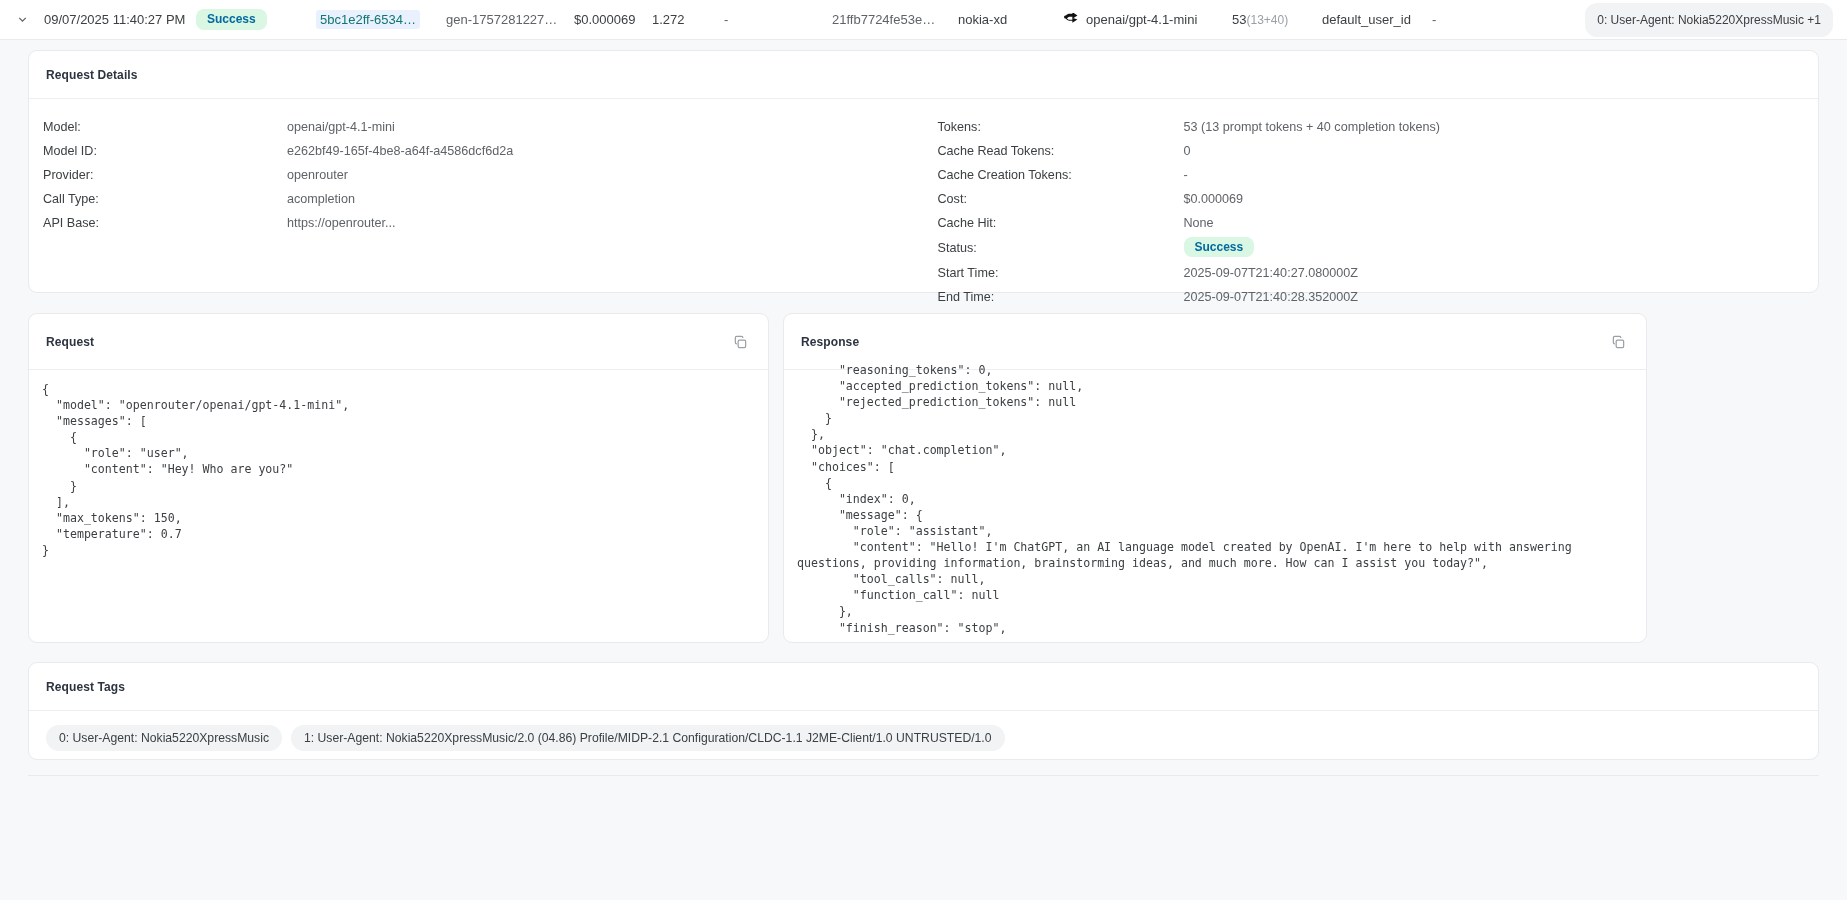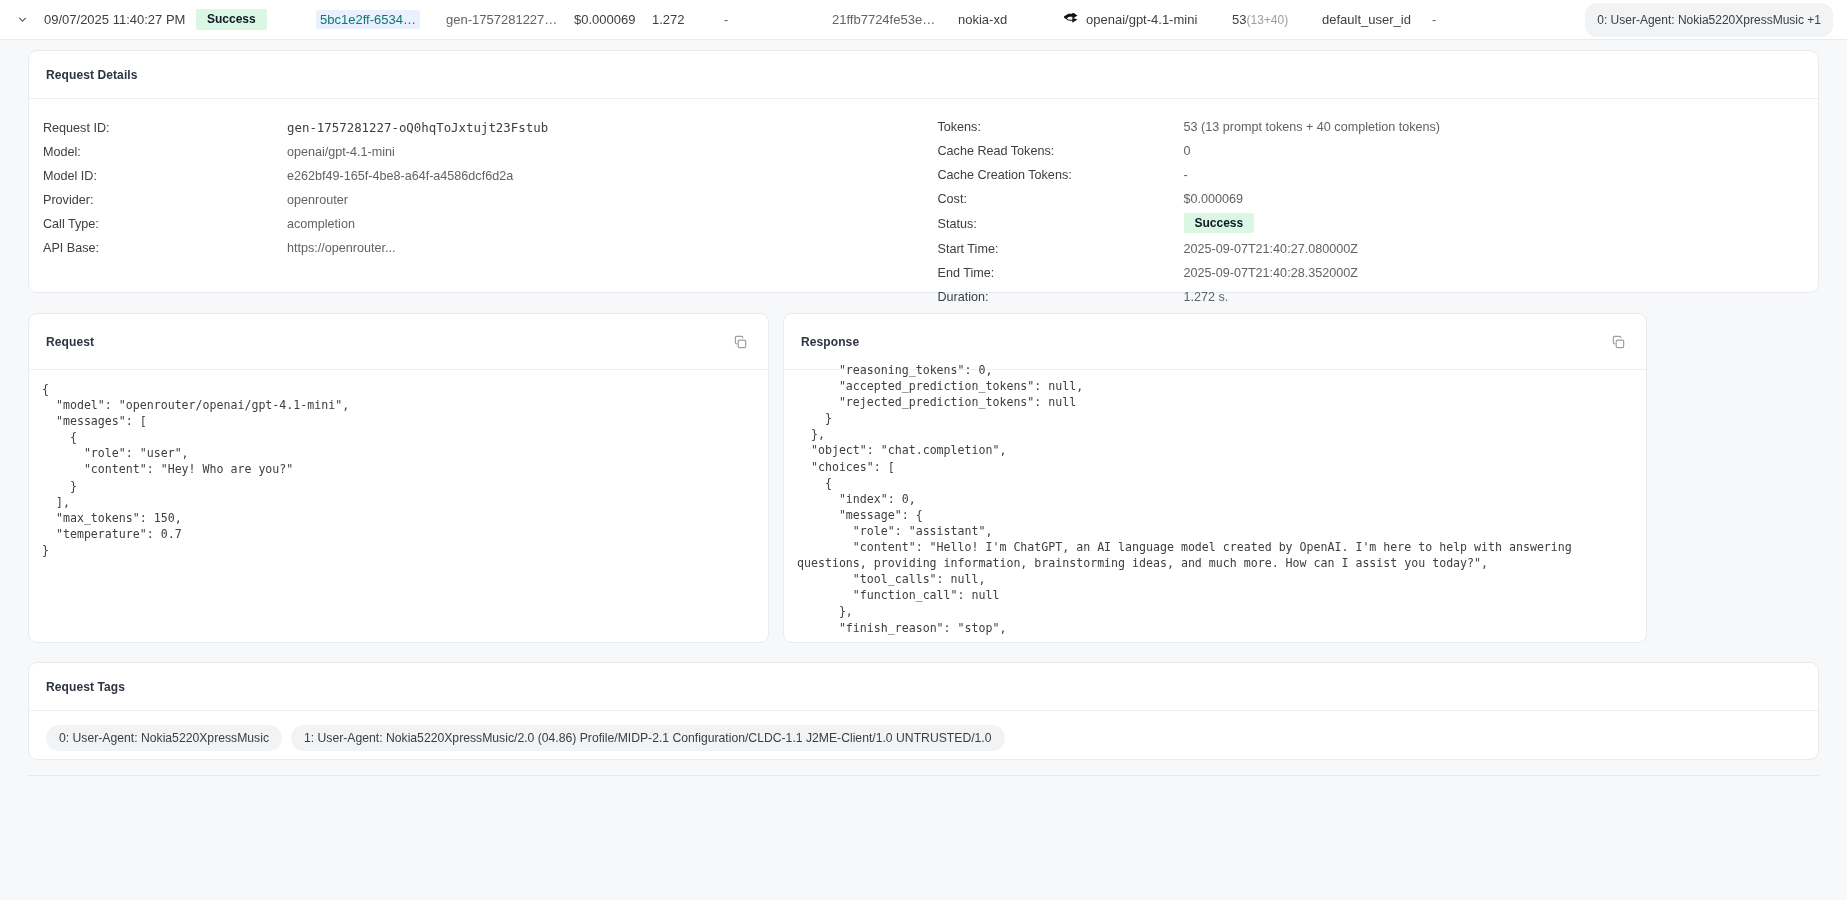--- a/index.html
+++ b/index.html
@@ -39,25 +39,25 @@
   .c-dash1  { width: 108px; }
   .c-hash   { width: 126px; }
   .c-team   { width: 106px; }
   .c-model  { width: 168px; }
   .c-tokens { width: 90px; }
   .c-user   { width: 110px; }
   .c-dash2  { width: 60px; }
 
   .pill-success {
     background: #d9f7e3;
-    color: #0f172a;
+    color: #0369a1;
     font-size: 12px;
     font-weight: 600;
     padding: 3px 11px;
-    border-radius: 2px;
+    border-radius: 8px;
     line-height: 1.3;
   }
   .link-blue {
     color: #0f766e;
     background: #eaf1fe;
     padding: 2px 4px;
     border-radius: 3px;
     cursor: pointer;
   }
   .muted { color: #5f6368; }
@@ -199,24 +199,20 @@
     <div class="tag-chip-top">0: User-Agent: Nokia5220XpressMusic +1</div>
   </div>
 
   <div class="card" id="details-card">
     <div class="card-head">
       <div class="card-title">Request Details</div>
     </div>
     <div class="details-body">
       <div class="det-col left" id="det-left">
           <div class="det-row">
-            <div class="det-label">Request ID:</div>
-            <div class="det-value mono">gen-1757281227-oQ0hqToJxtujt23Fstub</div>
-          </div>
-          <div class="det-row">
             <div class="det-label">Model:</div>
             <div class="det-value">openai/gpt-4.1-mini</div>
           </div>
           <div class="det-row">
             <div class="det-label">Model ID:</div>
             <div class="det-value">e262bf49-165f-4be8-a64f-a4586dcf6d2a</div>
           </div>
           <div class="det-row">
             <div class="det-label">Provider:</div>
             <div class="det-value">openrouter</div>
@@ -239,20 +235,24 @@
             <div class="det-label">Cache Read Tokens:</div>
             <div class="det-value">0</div>
           </div>
           <div class="det-row">
             <div class="det-label">Cache Creation Tokens:</div>
             <div class="det-value">-</div>
           </div>
           <div class="det-row">
             <div class="det-label">Cost:</div>
             <div class="det-value">$0.000069</div>
+          </div>
+          <div class="det-row">
+            <div class="det-label">Cache Hit:</div>
+            <div class="det-value">None</div>
           </div>
           <div class="det-row">
             <div class="det-label">Status:</div>
             <div class="det-value"><span class="pill-success">Success</span></div>
           </div>
           <div class="det-row">
             <div class="det-label">Start Time:</div>
             <div class="det-value">2025-09-07T21:40:27.080000Z</div>
           </div>
           <div class="det-row">

